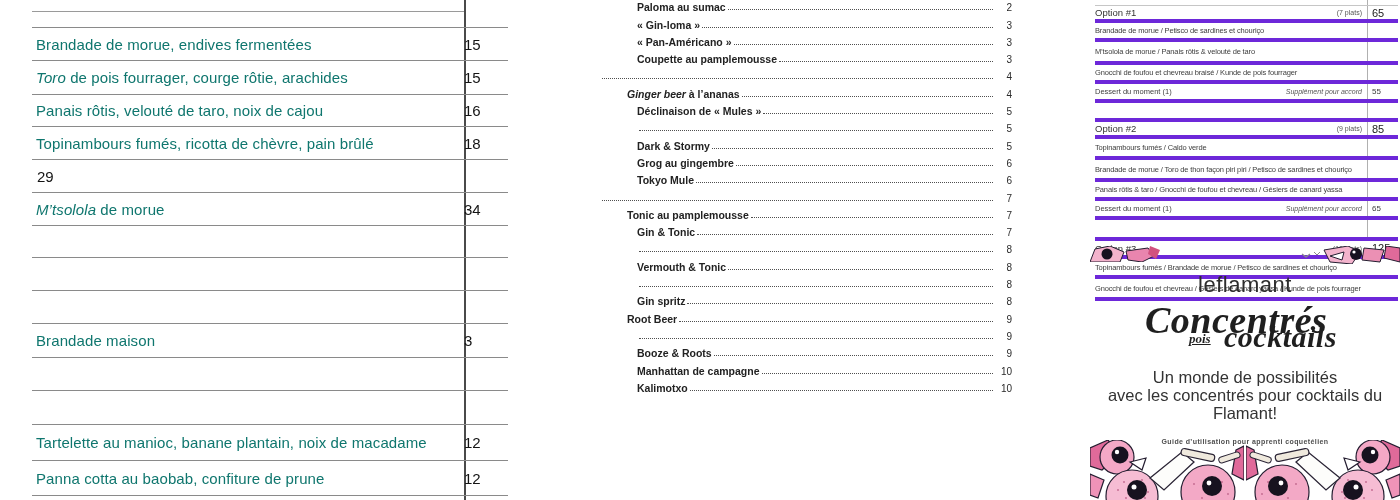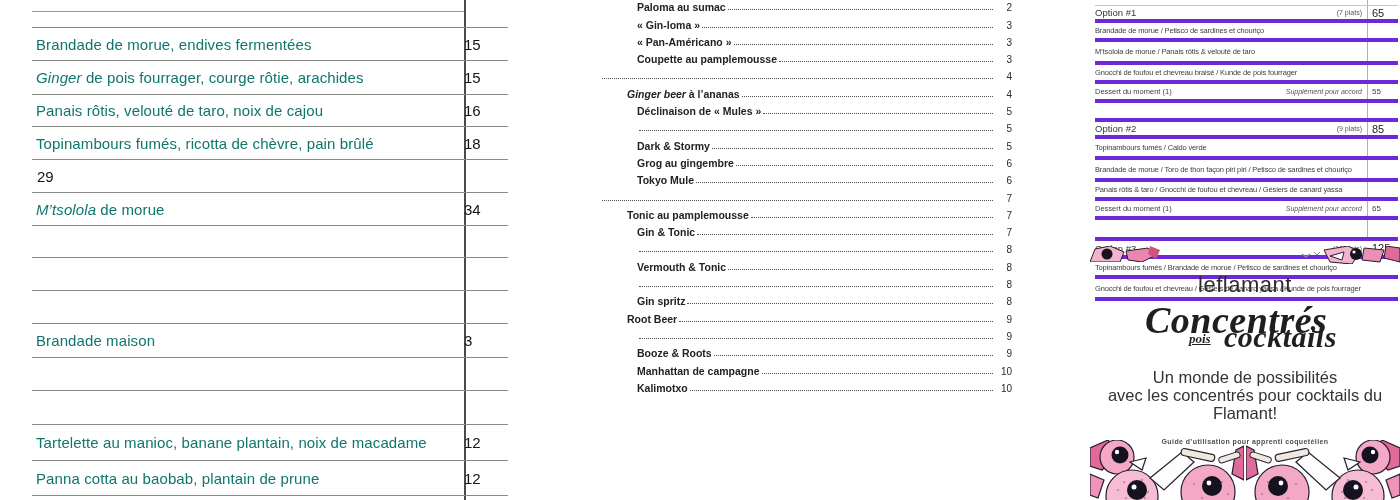--- a/index.html
+++ b/index.html
@@ -66,21 +66,21 @@
   <div class="food-table">
     <div class="food-row" style="height:16px">
       <span class="food-name"><span class="it"></span><span></span></span>
       <span class="food-price"></span>
     </div>
     <div class="food-row" style="height:32px">
       <span class="food-name"><span class="it"></span><span>Brandade de morue, endives fermentées</span></span>
       <span class="food-price">15</span>
     </div>
     <div class="food-row" style="height:33px">
-      <span class="food-name"><span class="it">Ginger</span><span> de pois fourrager, courge rôtie, arachides</span></span>
+      <span class="food-name"><span class="it">Toro</span><span> de pois fourrager, courge rôtie, arachides</span></span>
       <span class="food-price">15</span>
     </div>
     <div class="food-row" style="height:31px">
       <span class="food-name"><span class="it"></span><span>Panais rôtis, velouté de taro, noix de cajou</span></span>
       <span class="food-price">16</span>
     </div>
     <div class="food-row" style="height:32px">
       <span class="food-name"><span class="it"></span><span>Topinambours fumés, ricotta de chèvre, pain brûlé</span></span>
       <span class="food-price">18</span>
     </div>
@@ -113,21 +113,21 @@
     </div>
     <div class="food-row" style="height:33px">
       <span class="food-name"><span class="it"></span><span></span></span>
       <span class="food-price"></span>
     </div>
     <div class="food-row" style="height:35px">
       <span class="food-name"><span class="it"></span><span>Tartelette au manioc, banane plantain, noix de macadame</span></span>
       <span class="food-price">12</span>
     </div>
     <div class="food-row" style="height:34px">
-      <span class="food-name"><span class="it"></span><span>Panna cotta au baobab, plantain de prune</span></span>
+      <span class="food-name"><span class="it"></span><span>Panna cotta au baobab, confiture de prune</span></span>
       <span class="food-price">12</span>
     </div>
   </div>
 
   <div class="toc">
     <div class="toc-row lvl2">
         <span class="lbl"><span class="it"></span><span>Paloma au sumac</span></span>
         <span class="toc-leader"></span>
         <span class="toc-page">2</span>
       </div>

